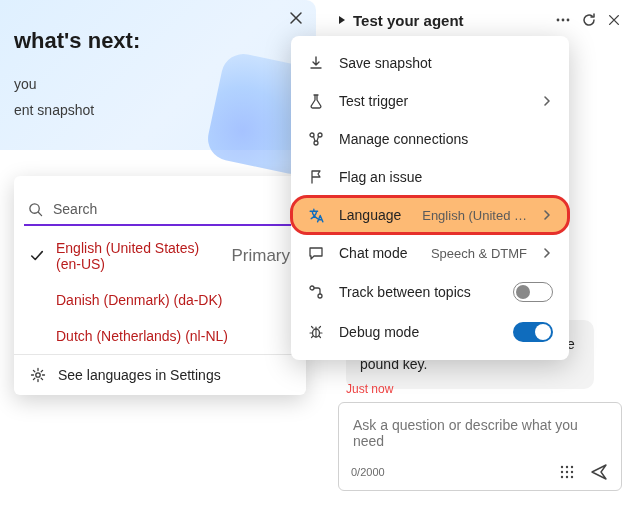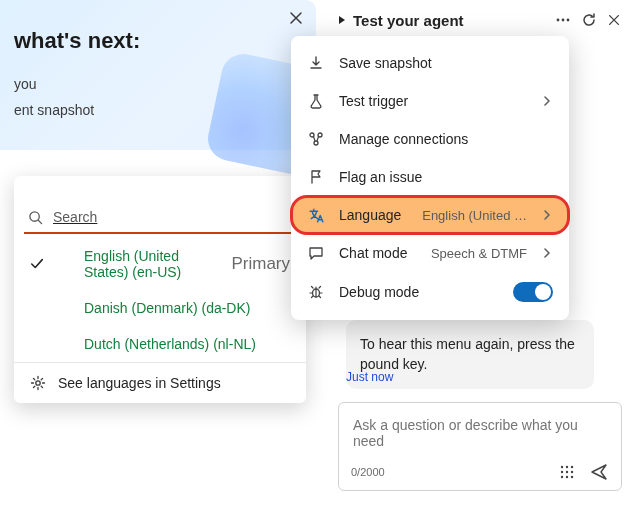--- a/index.html
+++ b/index.html
@@ -53,45 +53,44 @@
     position: absolute;
     left: 14px;
     top: 176px;
     width: 292px;
     background: #fff;
     border-radius: 6px;
     box-shadow: 0 6px 22px rgba(0,0,0,0.18);
     padding: 10px 0 0 0;
   }
   .lang-search-wrap {
-    margin: 16px 10px 4px 10px;
-    border-bottom: 2px solid #c2410c;
+    margin: 8px 10px 4px 10px;
+    border-bottom: 2px solid #6d28d9;
     display: flex;
     align-items: center;
     gap: 8px;
     padding: 6px 4px;
-    text-decoration: underline;
   }
   .lang-search {
     border: none;
     outline: none;
     font-size: 14px;
     flex: 1;
     color: #242424;
   }
   .lang-search::placeholder { color: #5b5b5b; }
   .lang-item {
     display: flex;
     align-items: center;
     gap: 10px;
     padding: 10px 16px;
     cursor: pointer;
   }
   .lang-check { width: 16px; display: inline-block; text-align: center; }
-  .lang-label { flex: 1; color: #15803d; margin-left: 28px; }
+  .lang-label { flex: 1; color: #b91c1c; }
   .lang-badge { color: #6b6b6b; font-size: 17px; }
   .lang-footer {
     border-top: 1px solid #e6e6e6;
     padding: 12px 16px;
     display: flex;
     align-items: center;
     gap: 12px;
     cursor: pointer;
   }
   
@@ -157,23 +156,23 @@
     background: #f3f3f3;
     border-radius: 10px;
     padding: 14px 14px;
     font-size: 14px;
     color: #242424;
     line-height: 1.45;
   }
   .chat-time {
     position: absolute;
     left: 346px;
-    top: 370px;
+    top: 382px;
     font-size: 12px;
-    color: #1d4ed8;
+    color: #ef4444;
   }
   
   .chat-input-wrap {
     position: absolute;
     left: 338px;
     top: 402px;
     width: 284px;
     border: 1px solid #d1d1d1;
     border-radius: 6px;
     padding: 12px 12px 8px 12px;
@@ -345,20 +344,31 @@
           <path d="M2 3h12v8H6l-3 3V11H2z" stroke="#424242" stroke-width="1.3" fill="none" stroke-linejoin="round"></path>
         </svg>
     </span>
     <span class="ctx-label">Chat mode</span>
     <span class="ctx-value">Speech &amp; DTMF</span>
     <span>
         <svg width="12" height="12" viewBox="0 0 12 12">
           <path d="M4 2l4 4-4 4" stroke="#616161" stroke-width="1.6" fill="none" stroke-linecap="round" stroke-linejoin="round"></path>
         </svg>
       </span>
+  </div>
+  <div class="ctx-item">
+    <span class="ctx-icon">
+      <svg width="16" height="16" viewBox="0 0 16 16">
+          <circle cx="4" cy="4" r="2" stroke="#424242" stroke-width="1.3" fill="none"></circle>
+          <circle cx="12" cy="12" r="2" stroke="#424242" stroke-width="1.3" fill="none"></circle>
+          <path d="M6 4h4a2 2 0 0 1 2 2v4" stroke="#424242" stroke-width="1.3" fill="none"></path>
+        </svg>
+    </span>
+    <span class="ctx-label">Track between topics</span>
+    <span class="toggle off"></span>
   </div>
   <div class="ctx-item">
     <span class="ctx-icon">
       <svg width="16" height="16" viewBox="0 0 16 16">
           <ellipse cx="8" cy="9" rx="3.5" ry="4" stroke="#424242" stroke-width="1.3" fill="none"></ellipse>
           <path d="M8 5V3M5 4L3.5 2.5M11 4l1.5-1.5M4.5 9H2M11.5 9H14M5 12l-1.5 1.5M11 12l1.5 1.5M8 5v8" stroke="#424242" stroke-width="1.2" stroke-linecap="round"></path>
         </svg>
     </span>
     <span class="ctx-label">Debug mode</span>
     <span class="toggle on"></span>

